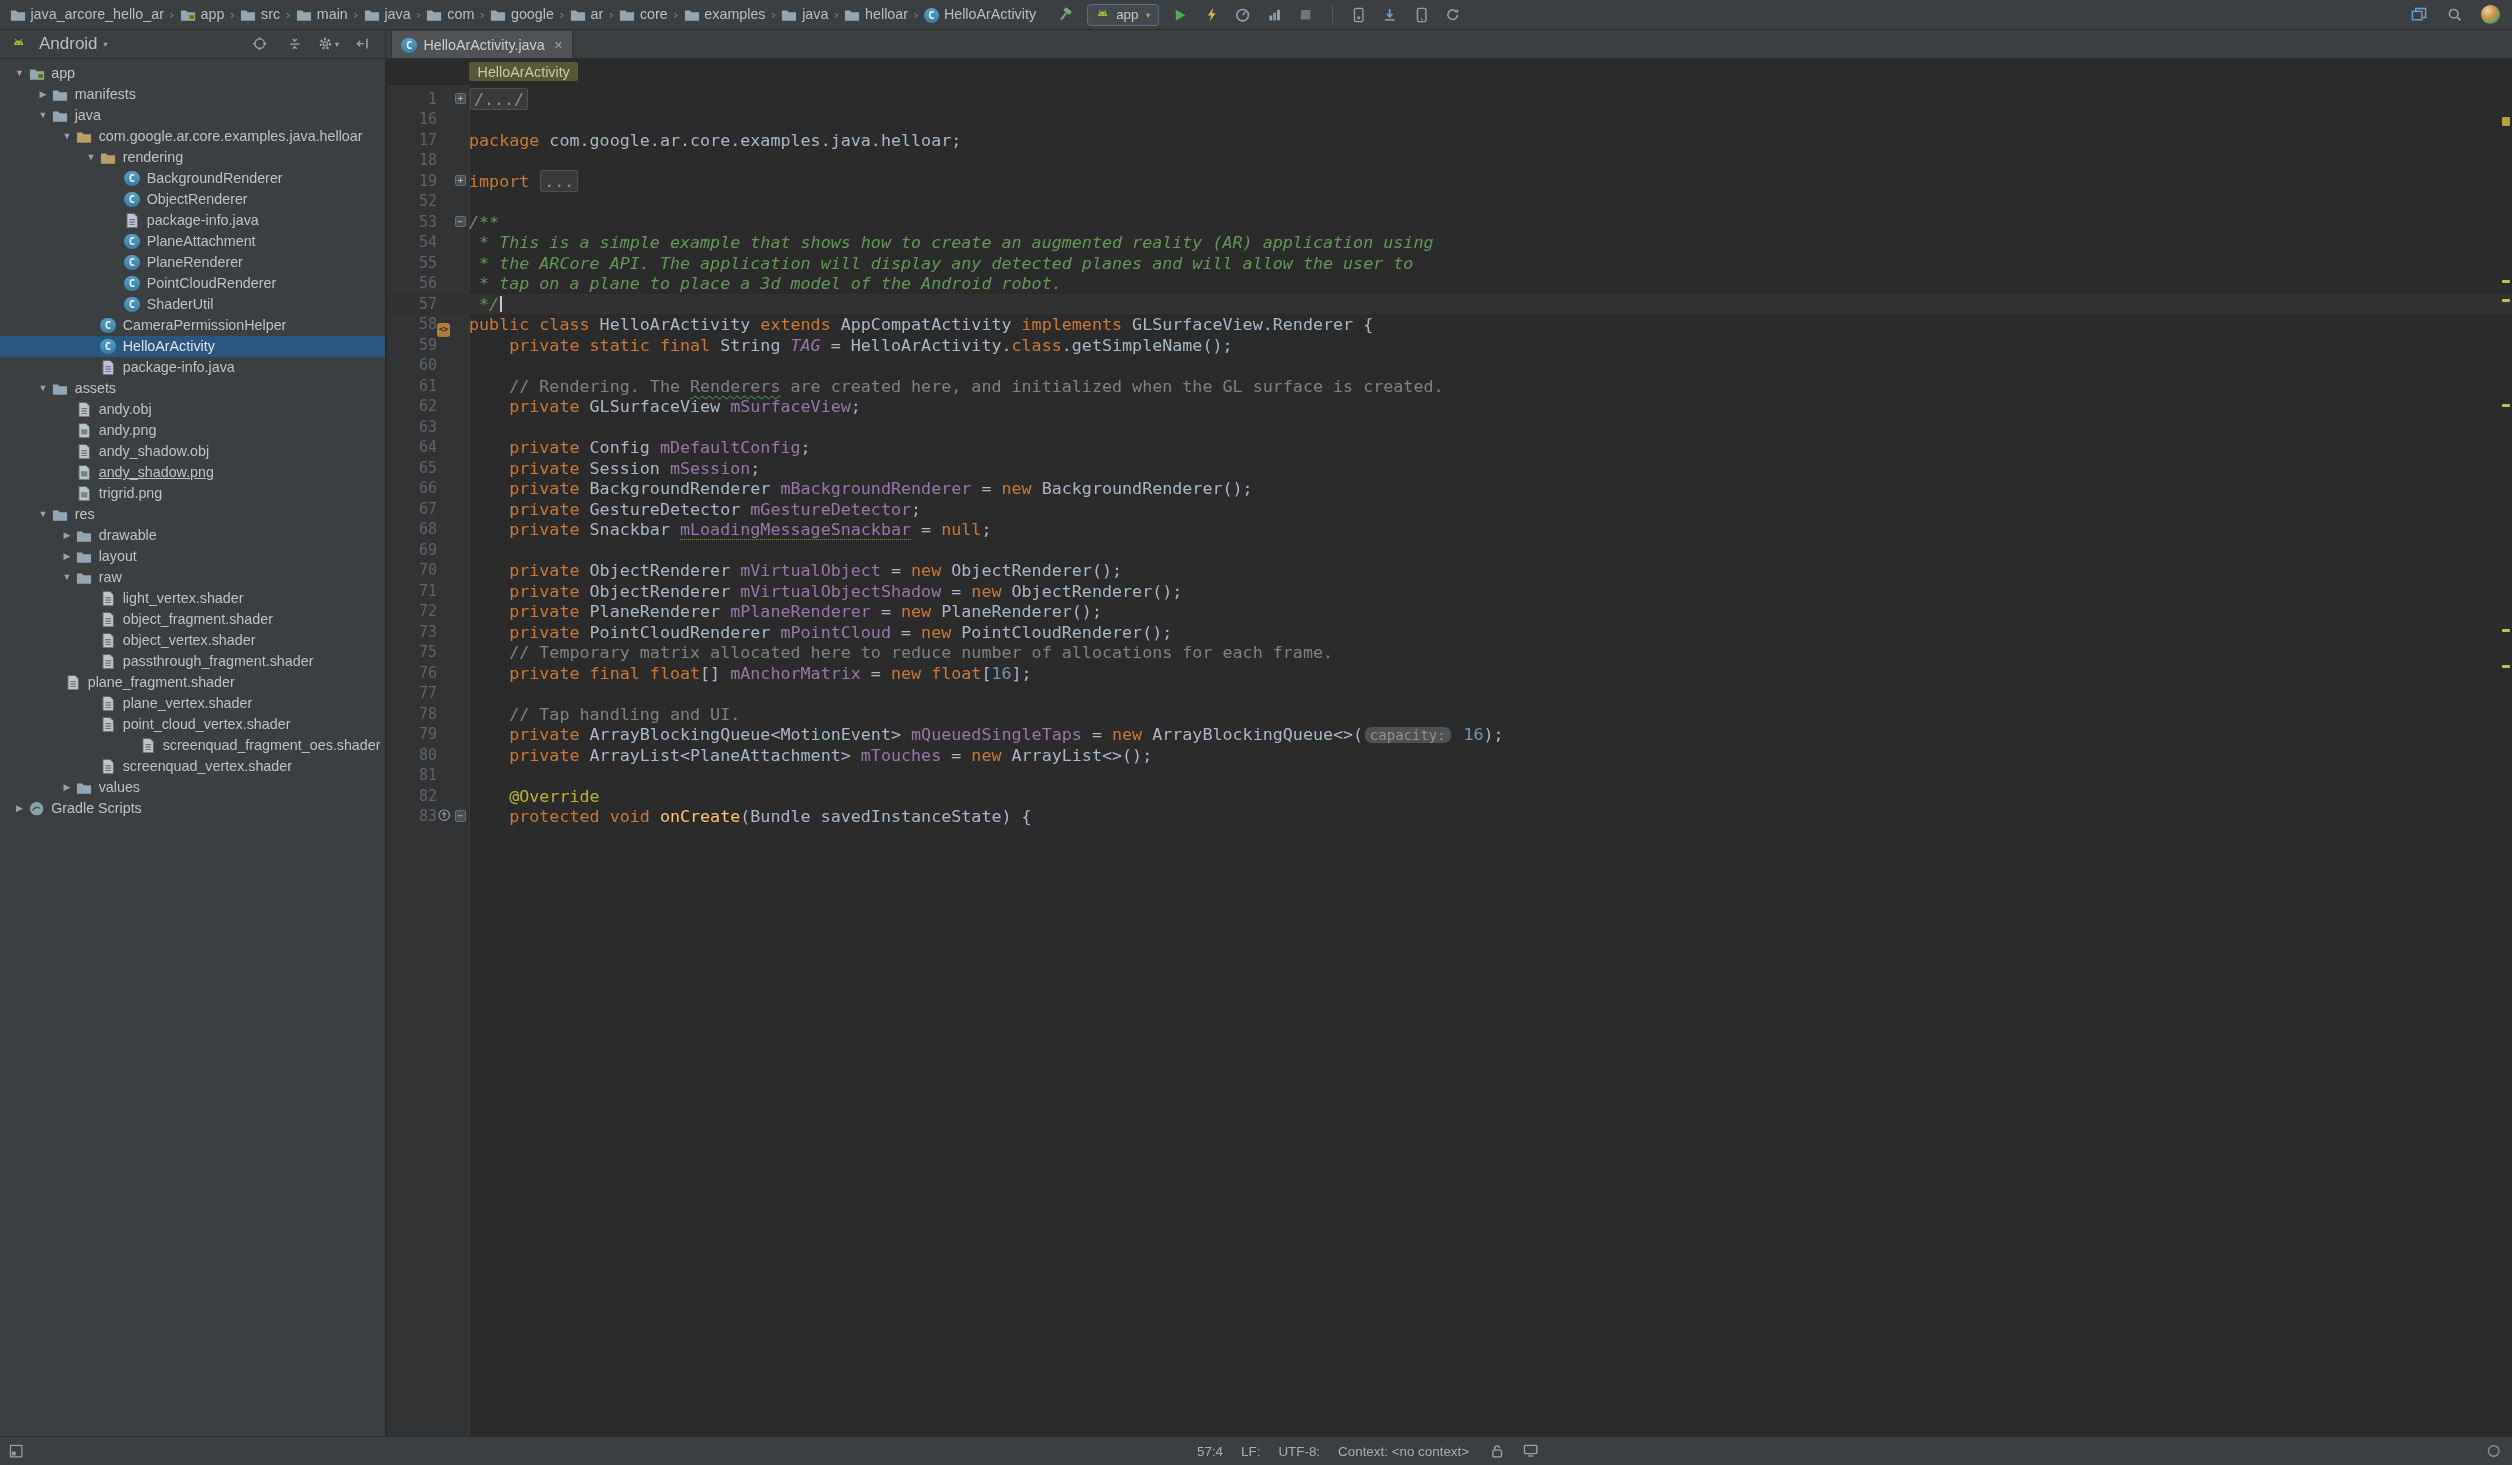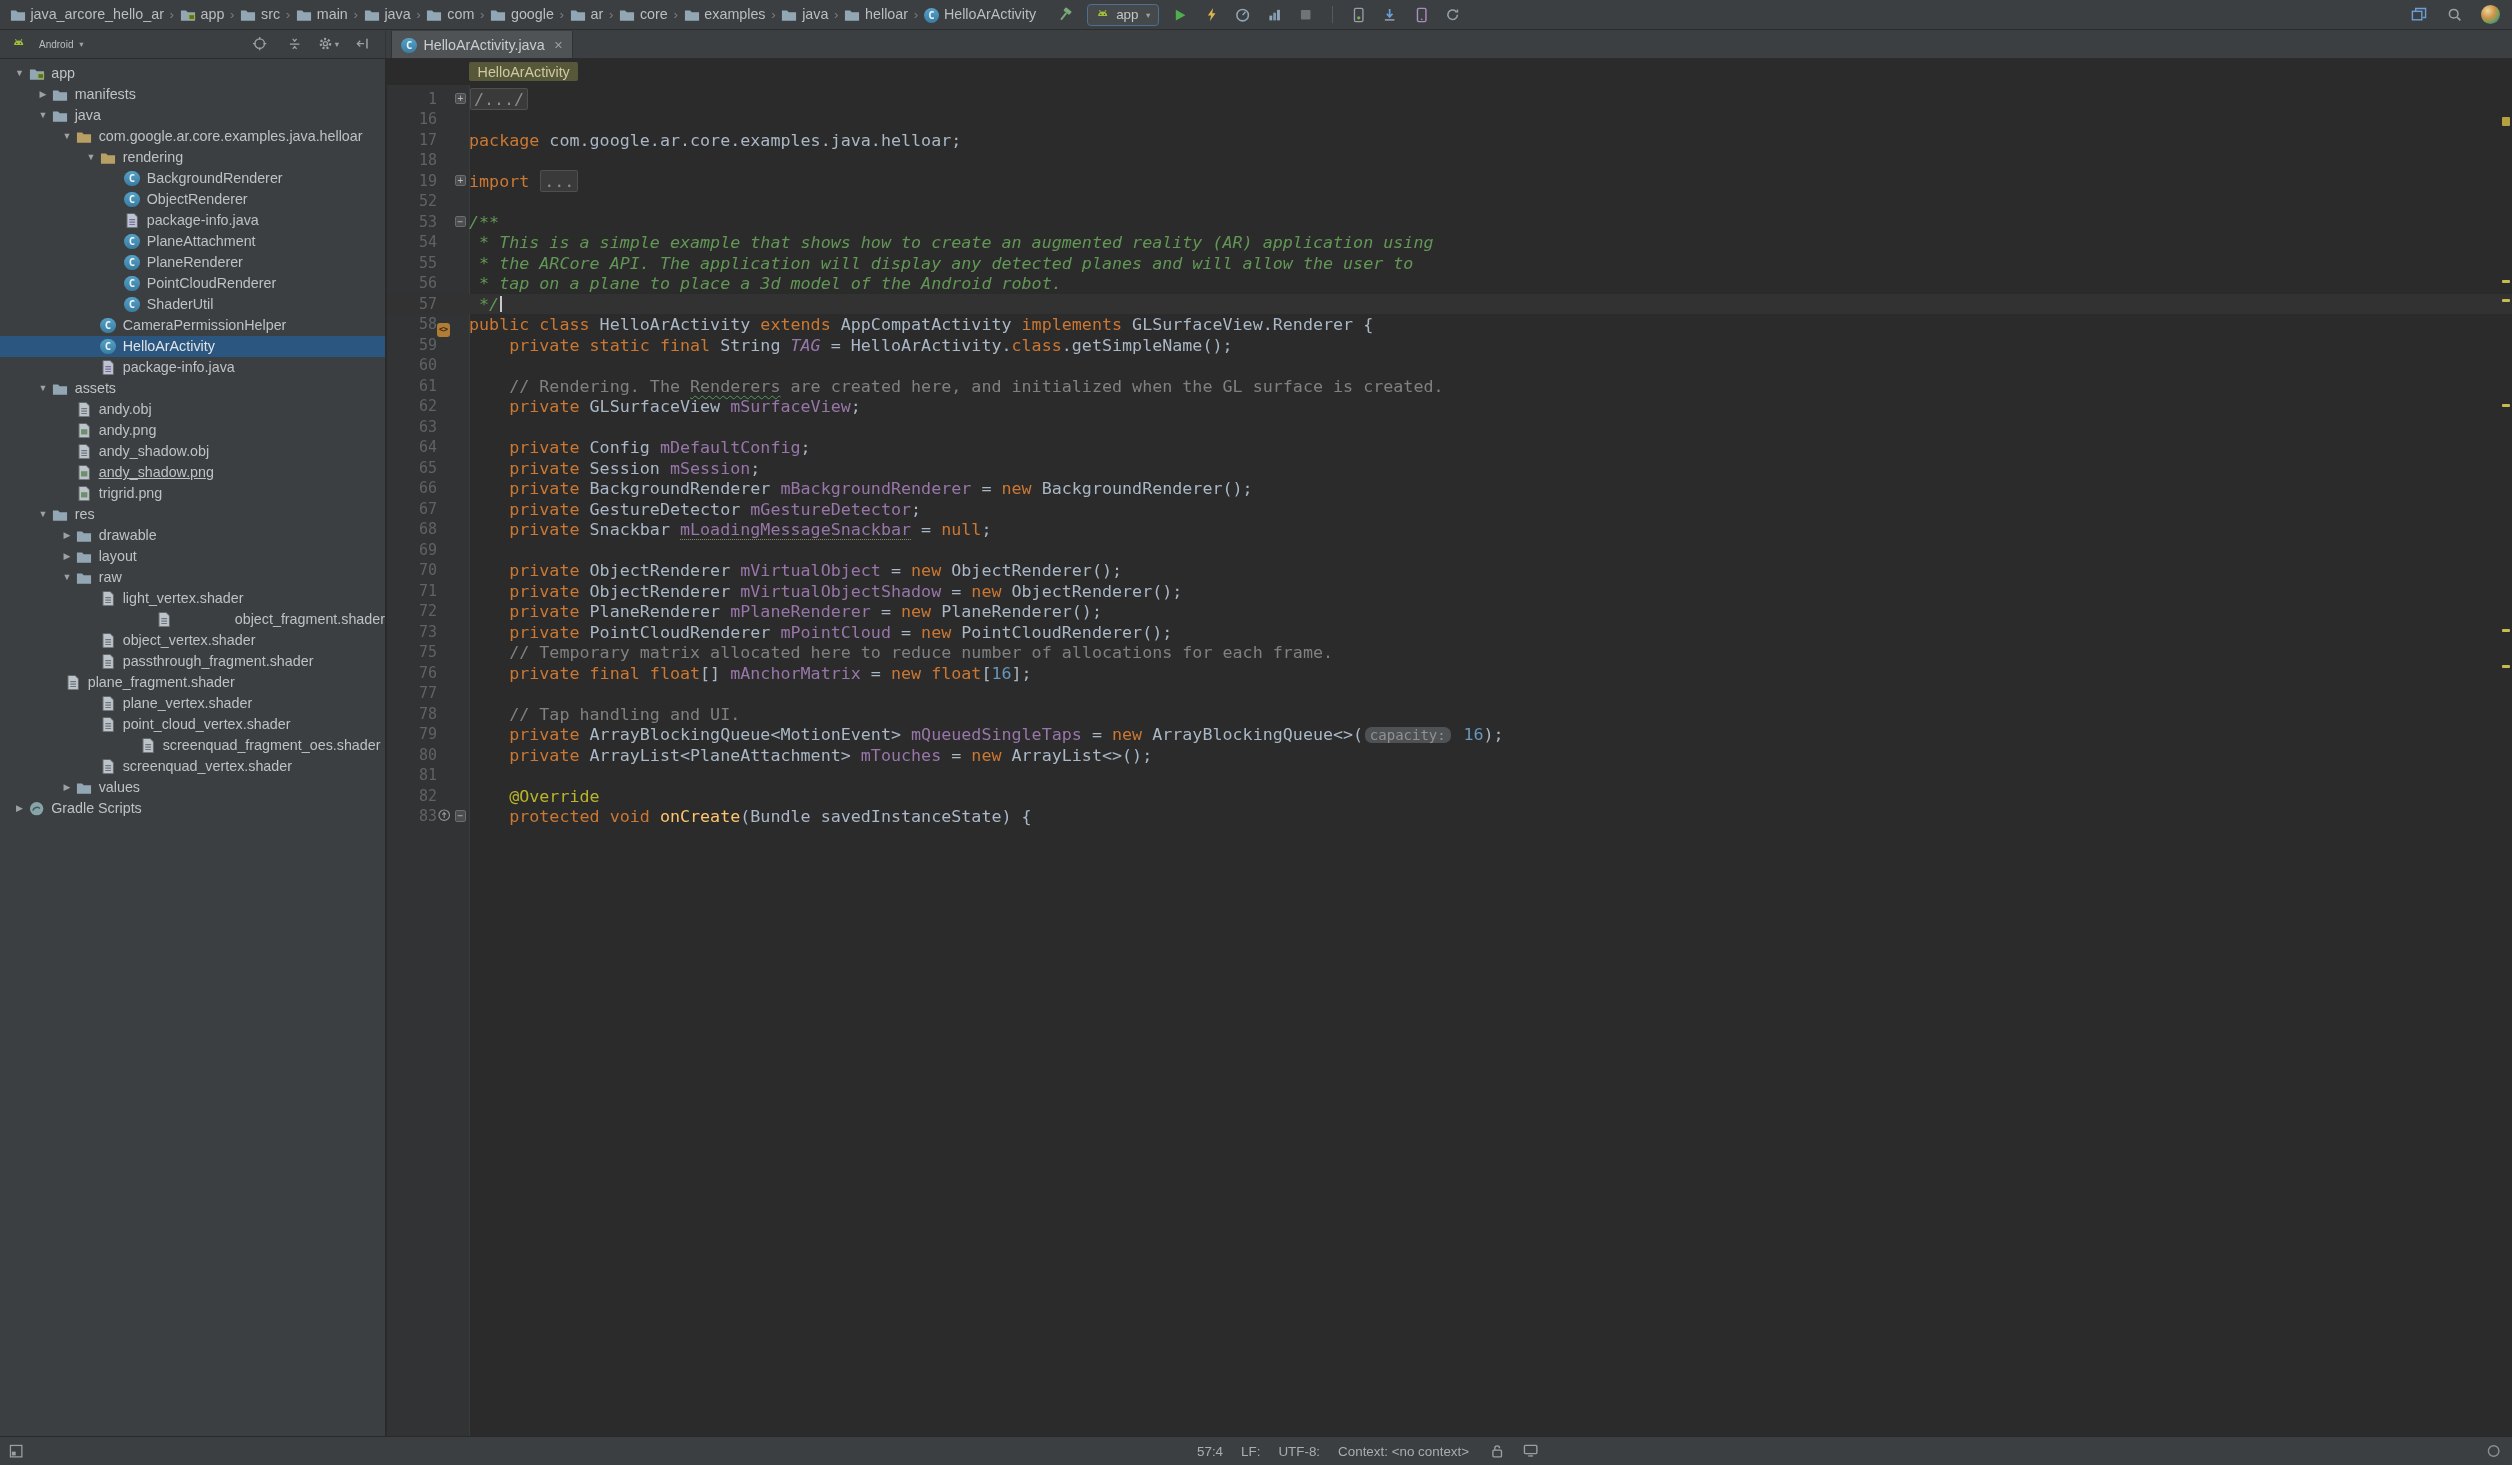--- a/index.html
+++ b/index.html
@@ -22,21 +22,21 @@
   .rc-chip{display:inline-flex;align-items:center;gap:5.7px;height:20px;padding:0 7.6px;background:#45494b;
     border:1px solid #4d6f94;border-radius:3.8px;color:#c3c7c9;font-size:13.4px}
   .rc-caret{color:#9aa0a3;font-size:8.6px;margin-left:1.9px}
   .nav-right{display:flex;align-items:center;gap:14.3px;margin-left:auto;margin-right:11.5px}
   .sphere-ic{display:inline-block;width:19px;height:19px;border-radius:50%;
     background:radial-gradient(circle at 35% 30%,#e8d99a,#d1924c 40%,#7a9f54 62%,#3c6ca8 88%)}
   
   .second-row{position:absolute;top:30px;left:0;right:0;height:29px;display:flex;background:var(--chrome-bg,#3c3f41);
     border-bottom:1px solid #2a2c2d;box-sizing:border-box;z-index:4}
   .panel-header{width:386px;flex:none;display:flex;align-items:center;gap:5.7px;padding-left:9.6px;box-sizing:border-box;border-right:1px solid #323436}
-  .ph-label{color:#bbbdbf;font-size:10px}
+  .ph-label{color:#bbbdbf;font-size:17px}
   .ph-caret{color:#9aa0a3;font-size:8.6px}
   .ph-icons{margin-left:auto;display:flex;gap:13.4px;align-items:center;padding-right:11.5px}
   .gear-wrap{display:inline-flex;align-items:center;gap:1.9px}
   .tab-bar{flex:1;display:flex;align-items:stretch;padding-left:4.8px}
   .tab{display:flex;align-items:center;gap:6.7px;padding:0 9.6px;background:var(--tab-active-bg,#4f5355);
     border-left:1px solid #303234;border-right:1px solid #303234;color:#c9cdcf;font-size:14.3px;margin-top:1px}
   .tab-close{color:#9ba1a5;font-size:14.3px;margin-left:2.9px}
   
   .main-left{position:absolute;left:0;top:58px;width:386px;bottom:28px;background:var(--chrome-bg,#3c3f41);
     border-right:1px solid #282a2b;overflow:hidden;box-sizing:border-box}
@@ -573,21 +573,21 @@
       <div class="trow" style="padding-left: 83px;">
         <span class="tarrow"></span>
         <span class="ticon">
           <svg width="12.4" height="15.3" viewBox="0 0 13 16">
             <path d="M1 .5h7.5L12 4v11.5H1z" fill="#bcc3c9" stroke="#5f6569"></path>
             <path d="M3.5 7h6M3.5 9.5h6M3.5 12h6" stroke="#6d747b" stroke-width="1.2"></path>
           </svg>
         </span>
         <span>light_vertex.shader</span>
       </div>
-      <div class="trow" style="padding-left: 83px; justify-content: space-between;">
+      <div class="trow" style="padding-left: 83px;">
         <span class="tarrow"></span>
         <span class="ticon">
           <svg width="12.4" height="15.3" viewBox="0 0 13 16">
             <path d="M1 .5h7.5L12 4v11.5H1z" fill="#bcc3c9" stroke="#5f6569"></path>
             <path d="M3.5 7h6M3.5 9.5h6M3.5 12h6" stroke="#6d747b" stroke-width="1.2"></path>
           </svg>
         </span>
         <span>object_fragment.shader</span>
       </div>
       <div class="trow" style="padding-left: 83px;">

